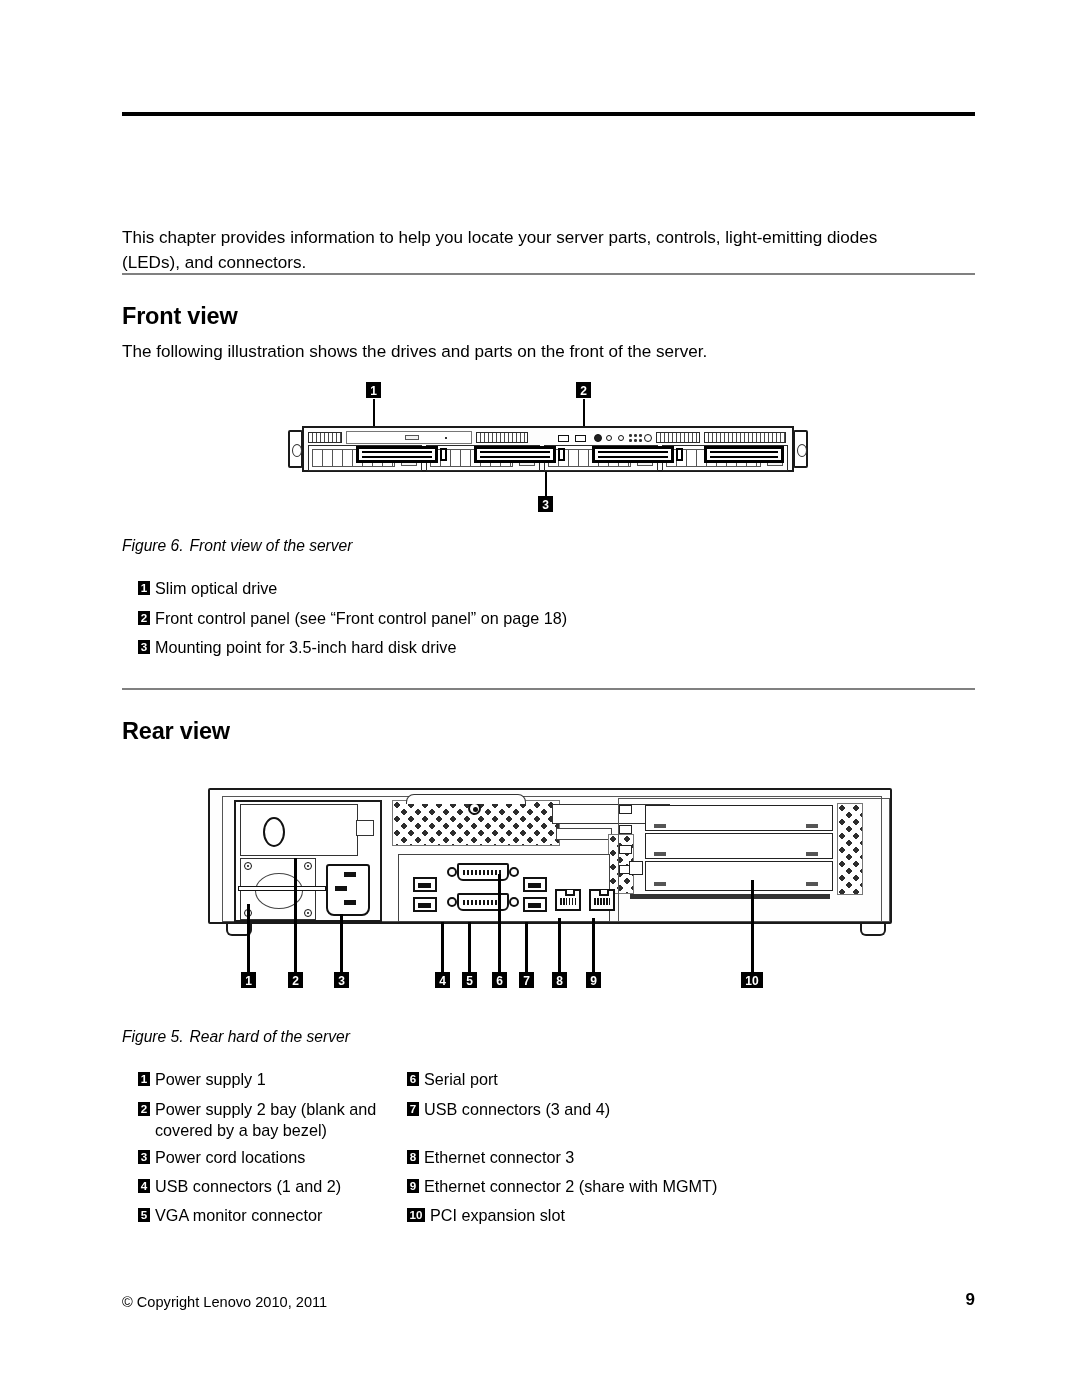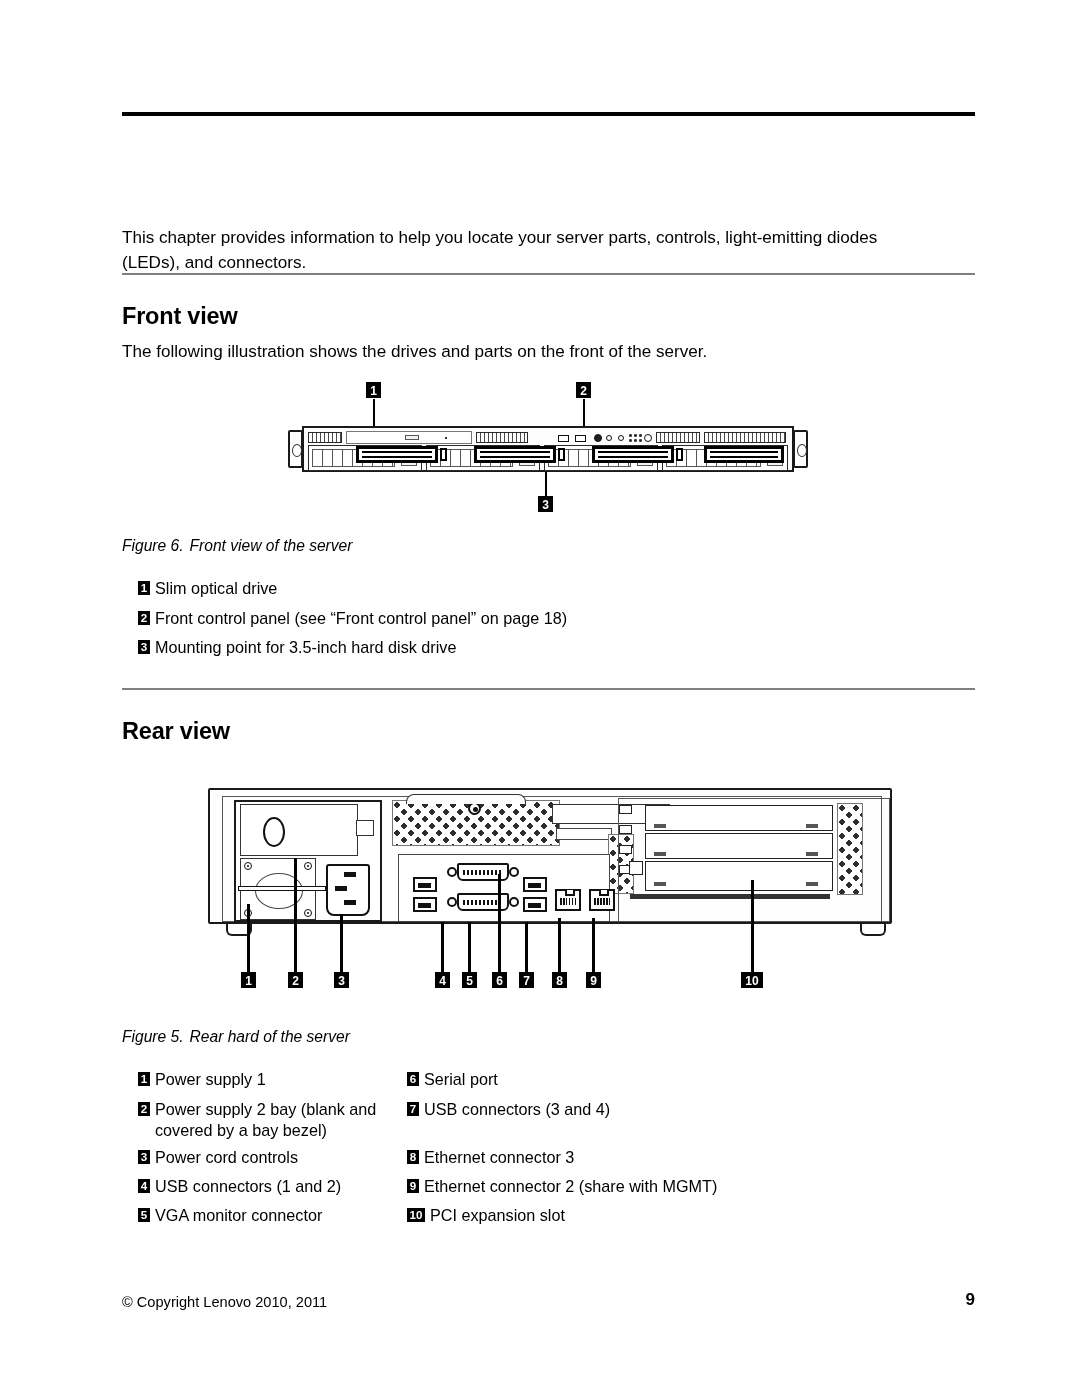--- a/index.html
+++ b/index.html
@@ -787,21 +787,21 @@
   <div class="legend-row" style="left:138px; top:1069px; width:260px;">
     <span class="callout-inline">1</span>
     <span class="legend-text">Power supply 1</span>
   </div>
   <div class="legend-row" style="left:138px; top:1099px; width:250px;">
     <span class="callout-inline">2</span>
     <span class="legend-text">Power supply 2 bay (blank and covered by a bay bezel)</span>
   </div>
   <div class="legend-row" style="left:138px; top:1147px; width:260px;">
     <span class="callout-inline">3</span>
-    <span class="legend-text">Power cord controls</span>
+    <span class="legend-text">Power cord locations</span>
   </div>
   <div class="legend-row" style="left:138px; top:1176px; width:260px;">
     <span class="callout-inline">4</span>
     <span class="legend-text">USB connectors (1 and 2)</span>
   </div>
   <div class="legend-row" style="left:138px; top:1205px; width:260px;">
     <span class="callout-inline">5</span>
     <span class="legend-text">VGA monitor connector</span>
   </div>
 

